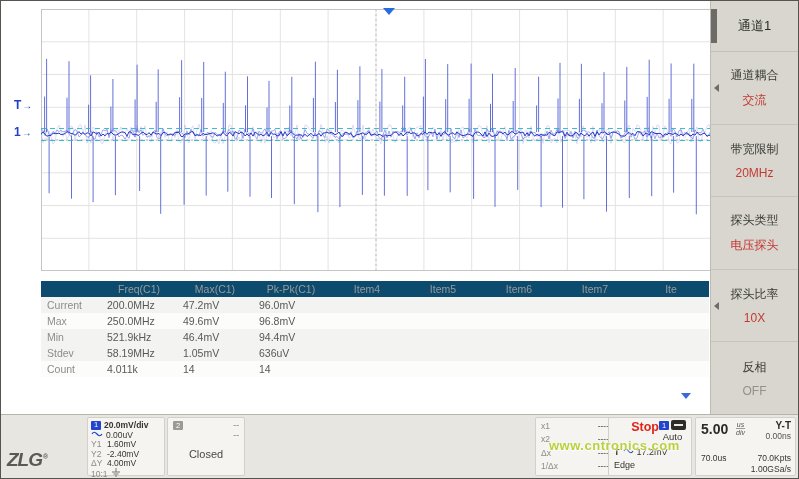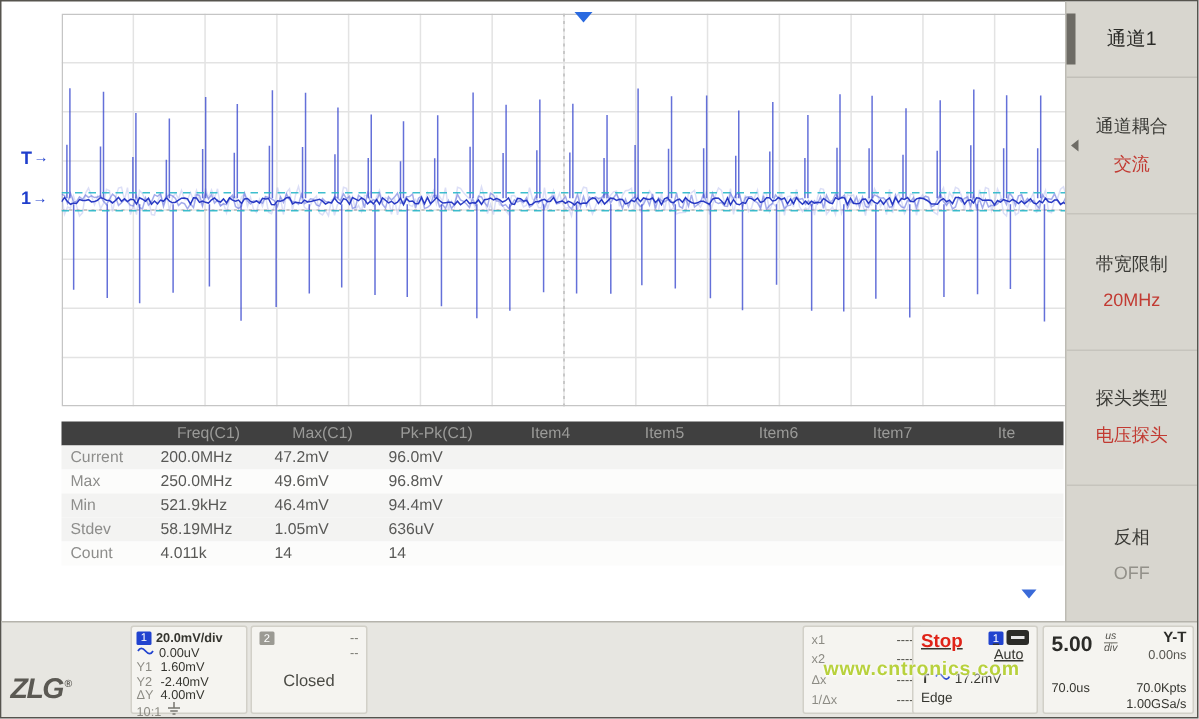--- a/index.html
+++ b/index.html
@@ -11,21 +11,21 @@
   .trig-pos-marker{position:absolute;left:382px;top:7px;width:0;height:0;z-index:3;
     border-left:6px solid transparent;border-right:6px solid transparent;border-top:7px solid #2a6ae0;}
   .t-marker,.ch-marker{position:absolute;left:13px;color:#1f3ecc;font-weight:bold;font-size:12px;
     display:flex;align-items:center;gap:1px;z-index:3;}
   .t-marker{top:97px;} .ch-marker{top:124px;}
   .arrow-r{font-size:10px;font-weight:normal;}
 
   
   .meas-table{position:absolute;left:40px;top:280px;width:668px;font-size:10.5px;z-index:2;}
   .tr{display:flex;height:16px;line-height:16px;}
-  .tr.head{background:#404040;color:#9a9a98;}
+  .tr.head{background:#0c4a6e;color:#9a9a98;}
   .tr.odd{background:#f3f3f2;} .tr.even{background:#fcfcfb;}
   .td{width:76px;box-sizing:border-box;white-space:nowrap;overflow:hidden;padding-left:6px;}
   .td.lab{width:60px;color:#8d8d8b;}
   .td.hd{text-align:center;padding-left:0;}
   .td.val{color:#585856;}
   .scroll-marker{position:absolute;left:680px;top:392px;width:0;height:0;
     border-left:5px solid transparent;border-right:5px solid transparent;border-top:6px solid #3a6ad8;}
 
   
   .sidebar{position:absolute;right:0;top:0;width:88px;height:415px;background:#d8d6cf;
@@ -64,21 +64,21 @@
   .ch2-panel{left:166px;top:2px;width:78px;height:59px;padding:2px 5px;font-size:8.5px;color:#35352f;}
   .ch2-panel .row{display:flex;justify-content:space-between;align-items:center;height:10px;}
   .ch2-panel .dashv{color:#77766f;}
   .ch2-panel .closed{margin-top:8px;text-align:center;font-size:11px;color:#4a4a44;}
 
   .xcur-panel{left:534px;top:2px;width:80px;height:59px;padding:2px 5px;}
   .xrow{display:flex;justify-content:space-between;height:13.4px;line-height:13.4px;font-size:8.5px;}
   .xrow .xl{color:#8c8b84;} .xrow .xv{color:#4a4a44;}
 
   .trig-panel{left:607px;top:2px;width:84px;height:59px;padding:2px 5px;font-size:9px;color:#35352f;}
-  .trig-top{display:flex;justify-content:space-between;align-items:flex-start;text-decoration:underline;}
+  .trig-top{display:flex;justify-content:flex-end;align-items:flex-start;}
   .stop{color:#e02318;font-weight:bold;font-size:12.5px;}
   .trig-right{display:flex;flex-direction:column;align-items:center;gap:1px;}
   .trig-right .riconrow{display:flex;gap:2px;align-items:center;}
   .trig-icon{position:relative;width:15px;height:10px;background:#2c2c28;border-radius:2px;}
   .trig-icon::before{content:"";position:absolute;left:3px;right:3px;top:4px;height:2px;background:#e8e8e8;}
   .auto{font-size:9.5px;}
   .tlevel{display:flex;align-items:center;gap:3px;margin-top:5px;}
   .tlevel .tl{font-weight:bold;}
   .edge-row{margin-top:3px;}
 
@@ -228,20 +228,25 @@
         </div>
         <div class="side-sec">
           <div class="side-label">带宽限制</div>
           <div class="side-value">20MHz</div>
         </div>
         <div class="side-sec">
           <div class="side-label">探头类型</div>
           <div class="side-value">电压探头</div>
         </div>
         <div class="side-sec">
+          <span class="side-arrow"></span>
+          <div class="side-label">探头比率</div>
+          <div class="side-value">10X</div>
+        </div>
+        <div class="side-sec">
           <div class="side-label">反相</div>
           <div class="side-value off">OFF</div>
         </div>
       </div>
   </aside>
 
   <footer class="statusbar">
     <div class="logo">
       <span>ZLG</span><span class="reg">®</span>
     </div>

